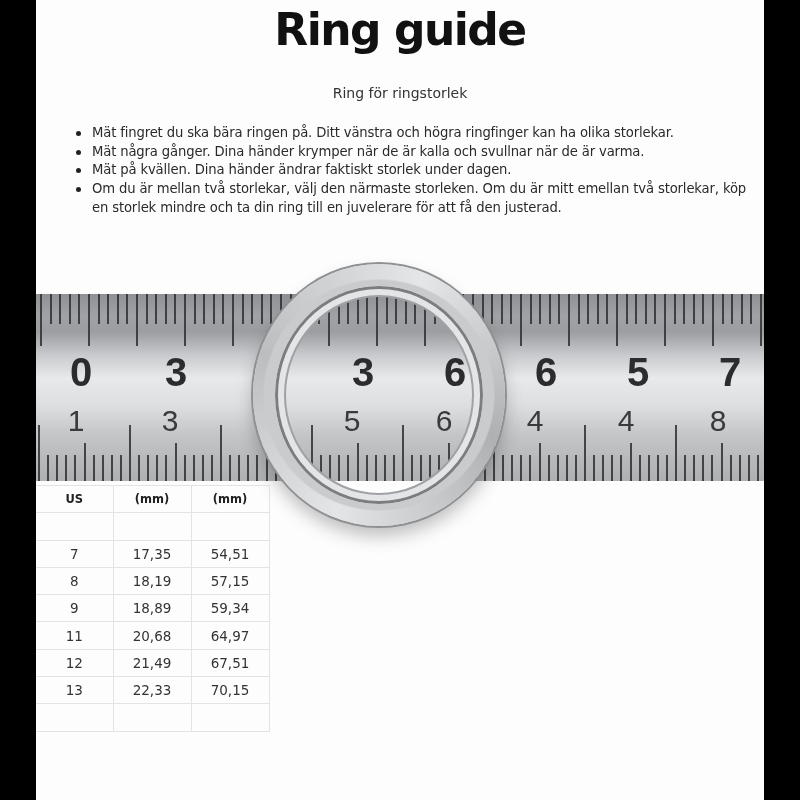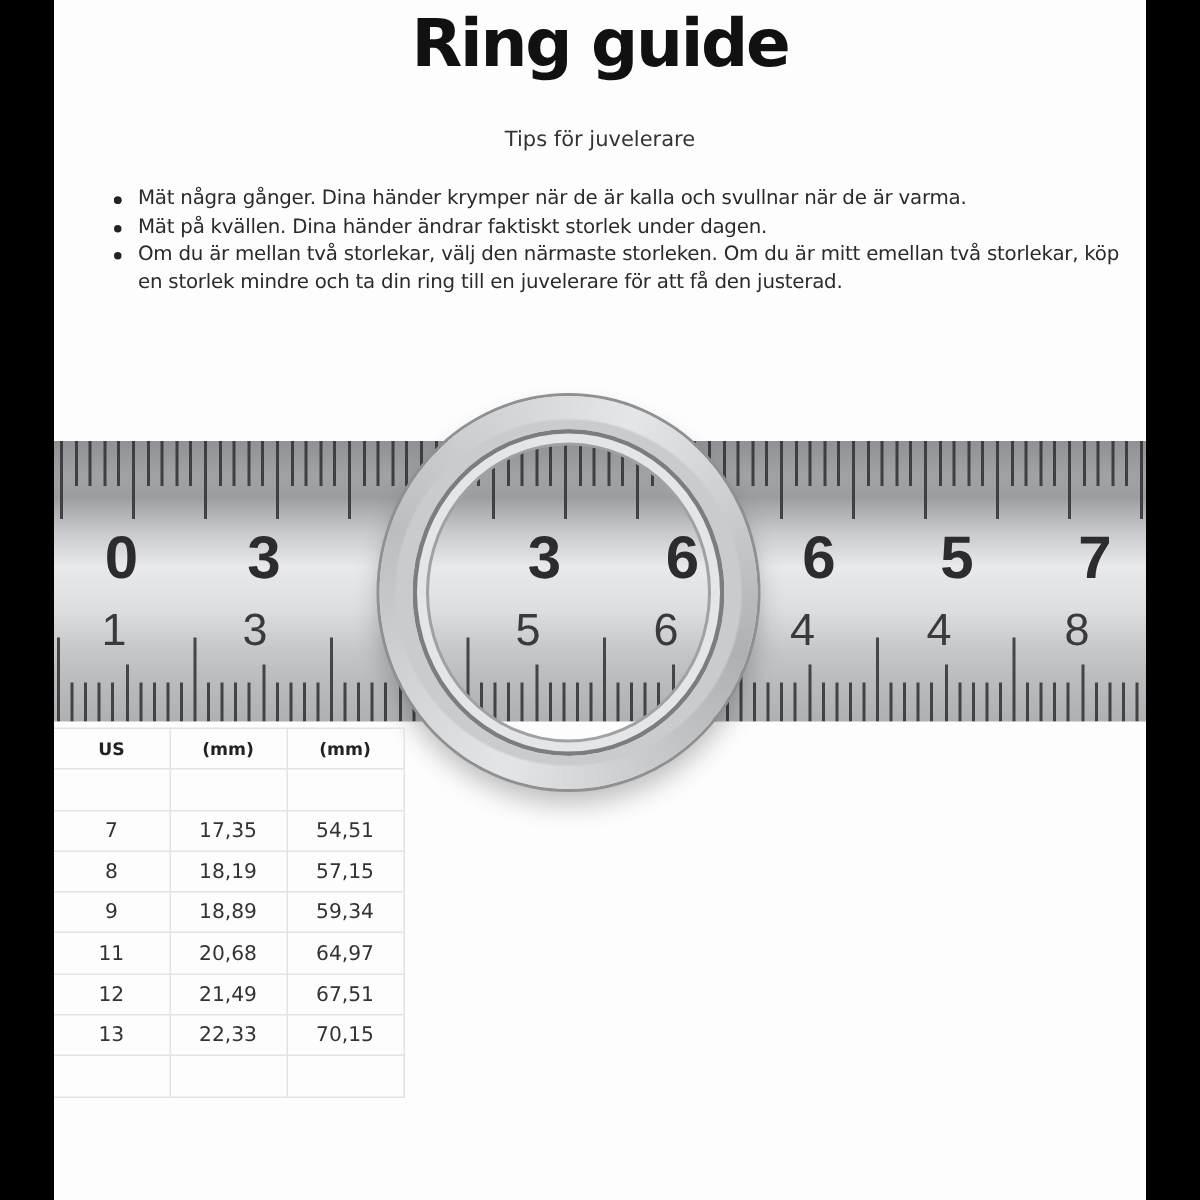--- a/index.html
+++ b/index.html
@@ -88,24 +88,24 @@
     .size-table td:first-child { width: 77px; border-left: none; }
     .size-table tr.hdr td { font-weight: bold; font-size: 11.5px; color: #222; }
     .size-table tr.data td { font-size: 13.5px; color: #333; }
   </style>
 </head>
 <body>
 
 <div class="page">
 
   <h1 class="title">Ring guide</h1>
-  <div class="subtitle">Tips för juvelerare</div>
+  <div class="subtitle">Ring för ringstorlek</div>
 
   <ul class="tips">
-    <li><span class="bullet"></span></li>
+    <li><span class="bullet"></span><span>Mät fingret du ska bära ringen på. Ditt vänstra och högra ringfinger kan ha olika storlekar.</span></li>
     <li><span class="bullet"></span><span>Mät några gånger. Dina händer krymper när de är kalla och svullnar när de är varma.</span></li>
     <li><span class="bullet"></span><span>Mät på kvällen. Dina händer ändrar faktiskt storlek under dagen.</span></li>
     <li><span class="bullet"></span><span>Om du är mellan två storlekar, välj den närmaste storleken. Om du är mitt emellan två storlekar, köp en storlek mindre och ta din ring till en juvelerare för att få den justerad.</span></li>
   </ul>
 
   <div class="ruler">
     <div class="ticks-top" id="ticksTop">
         <div class="tick" style="left: 4px; top: 0px; height: 52px;"></div>
         <div class="tick" style="left: 13.6px; top: 0px; height: 30px;"></div>
         <div class="tick" style="left: 23.2px; top: 0px; height: 30px;"></div>

